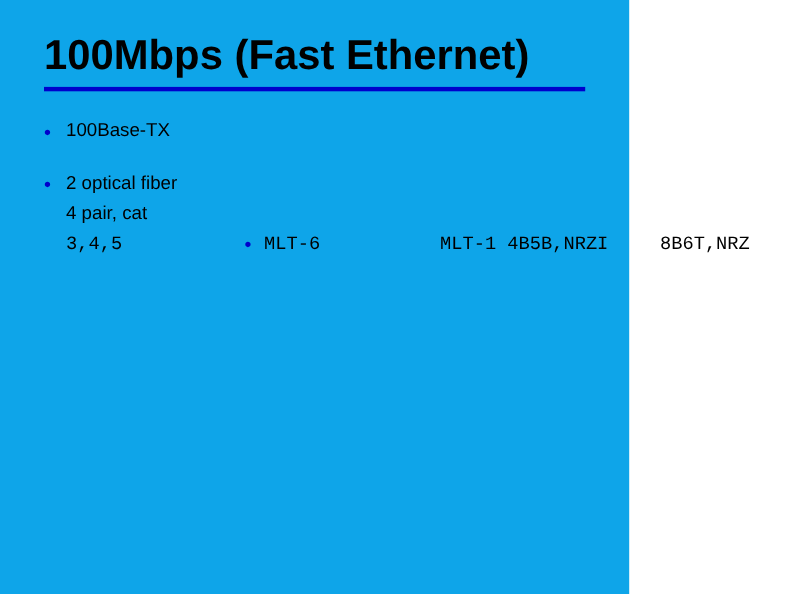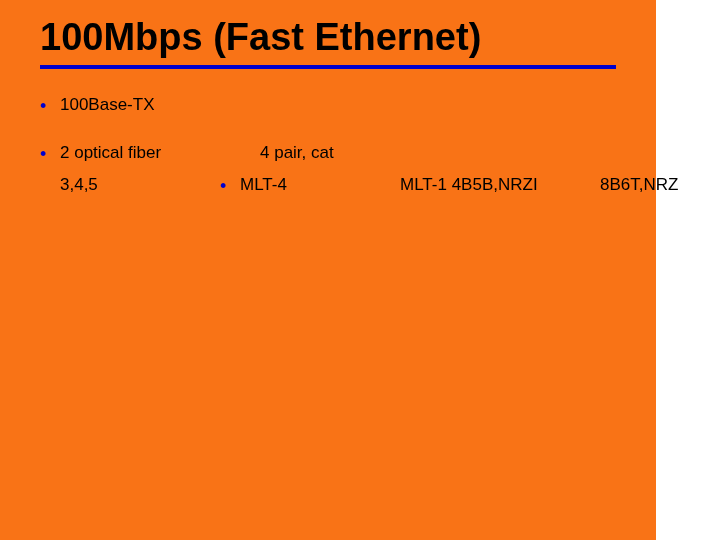--- a/index.html
+++ b/index.html
@@ -10,24 +10,24 @@
 
     body {
       width: 720px;
       height: 540px;
       background: #ffffff;
       font-family: Arial, Helvetica, sans-serif;
       overflow: hidden;
     }
 
     .slide {
-      width: 656px;
+      width: 572px;
       height: 540px;
-      padding: 16px 40px 30px 40px;
-      background: #f97316;
+      padding: 30px 40px 30px 40px;
+      background: #0ea5e9;
     }
 
     .title {
       font-size: 38px;
       font-weight: bold;
       color: #000000;
       margin-bottom: 6px;
     }
 
     .divider {
@@ -52,20 +52,21 @@
       min-width: 20px;
       font-size: 18px;
       color: #0000cc;
       padding-top: 1px;
     }
 
     .row-content {
       display: flex;
       flex-wrap: nowrap;
       gap: 0;
+      flex-direction: column;
     }
 
     .col {
       min-width: 160px;
       padding-right: 20px;
     }
 
     .col-wide {
       min-width: 200px;
       padding-right: 20px;
@@ -89,25 +90,25 @@
     </div>
 
     <div class="row" style="margin-bottom:2px;">
       <span class="bullet">•</span>
       <div class="row-content">
         <span class="col-wide">2 optical fiber</span>
         <span class="col">4 pair, cat</span>
       </div>
     </div>
 
-    <div style="display:flex; align-items:center;">
+    <div style="display:flex; align-items:center;font-family:Liberation Mono, monospace;">
       <span style="min-width:20px;"></span>
       <div style="display:flex;">
         <span class="col">3,4,5</span>
         <span class="bullet" style="min-width:20px; color:#0000cc;">•</span>
-        <span class="col">MLT-4</span>
+        <span class="col">MLT-6</span>
         <span class="col-wide">MLT-1  4B5B,NRZI</span>
         <span class="col-wide">8B6T,NRZ</span>
       </div>
     </div>
 
   </div>
 </div>
 
 </body></html>

